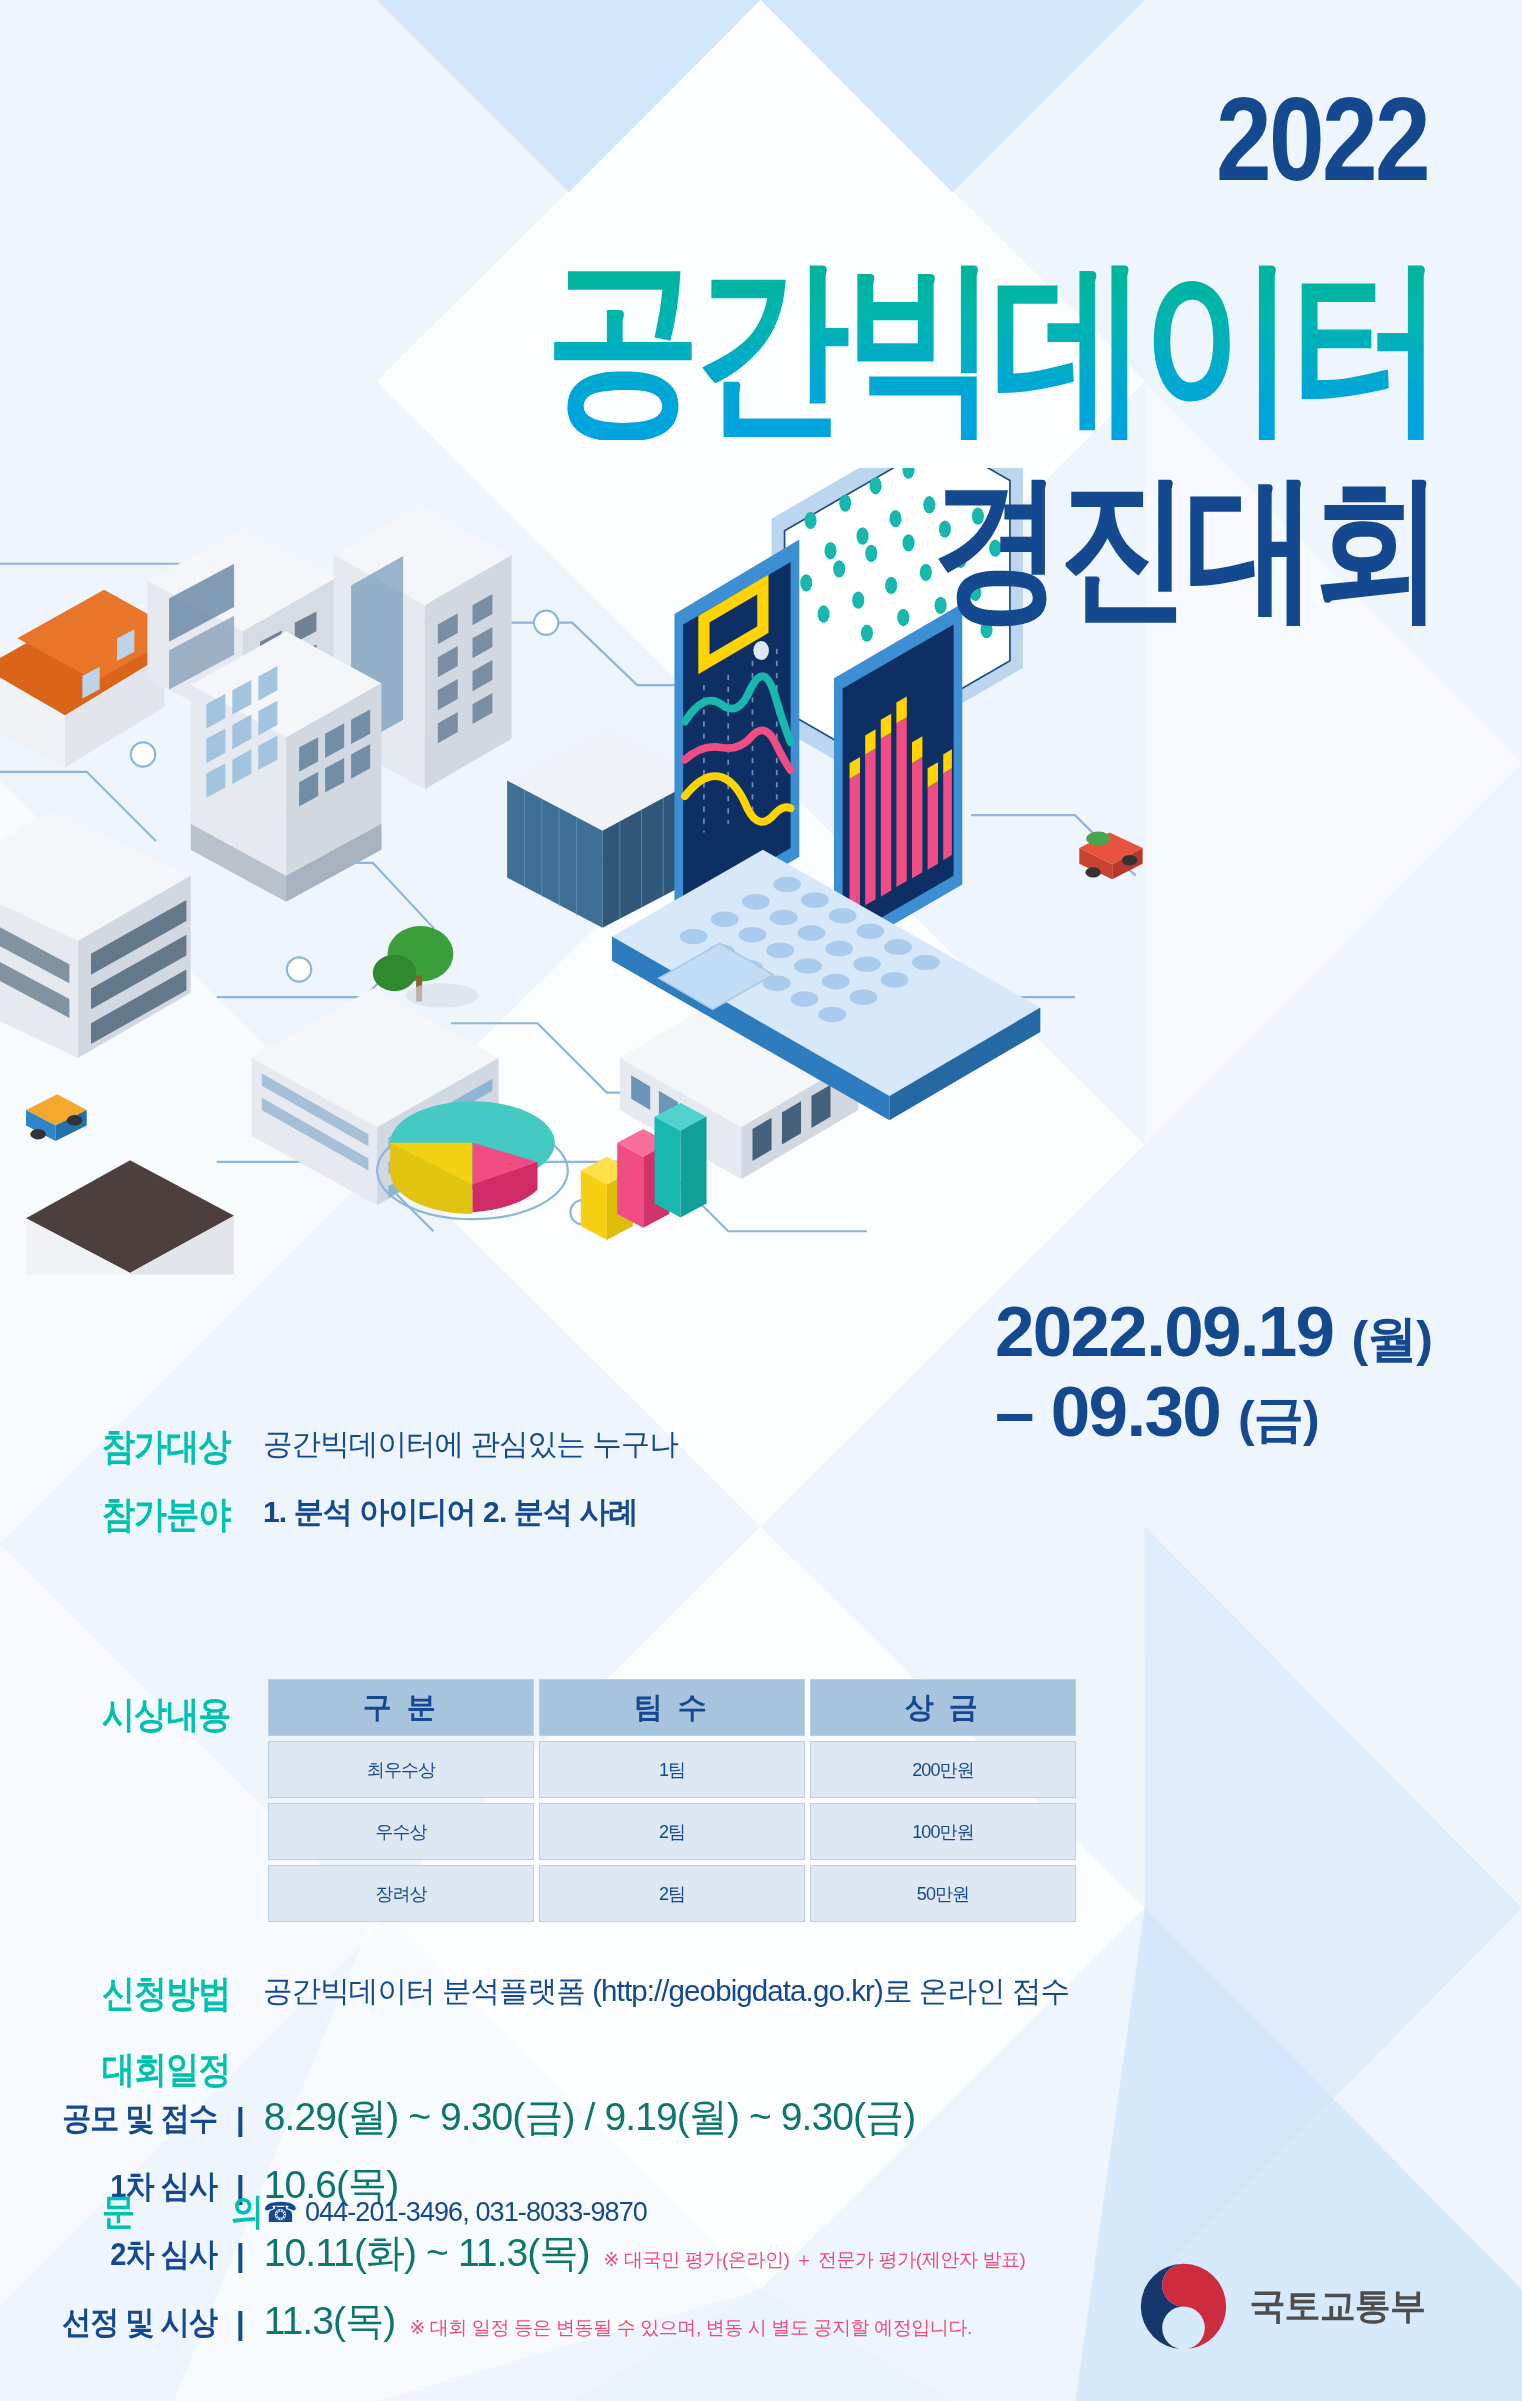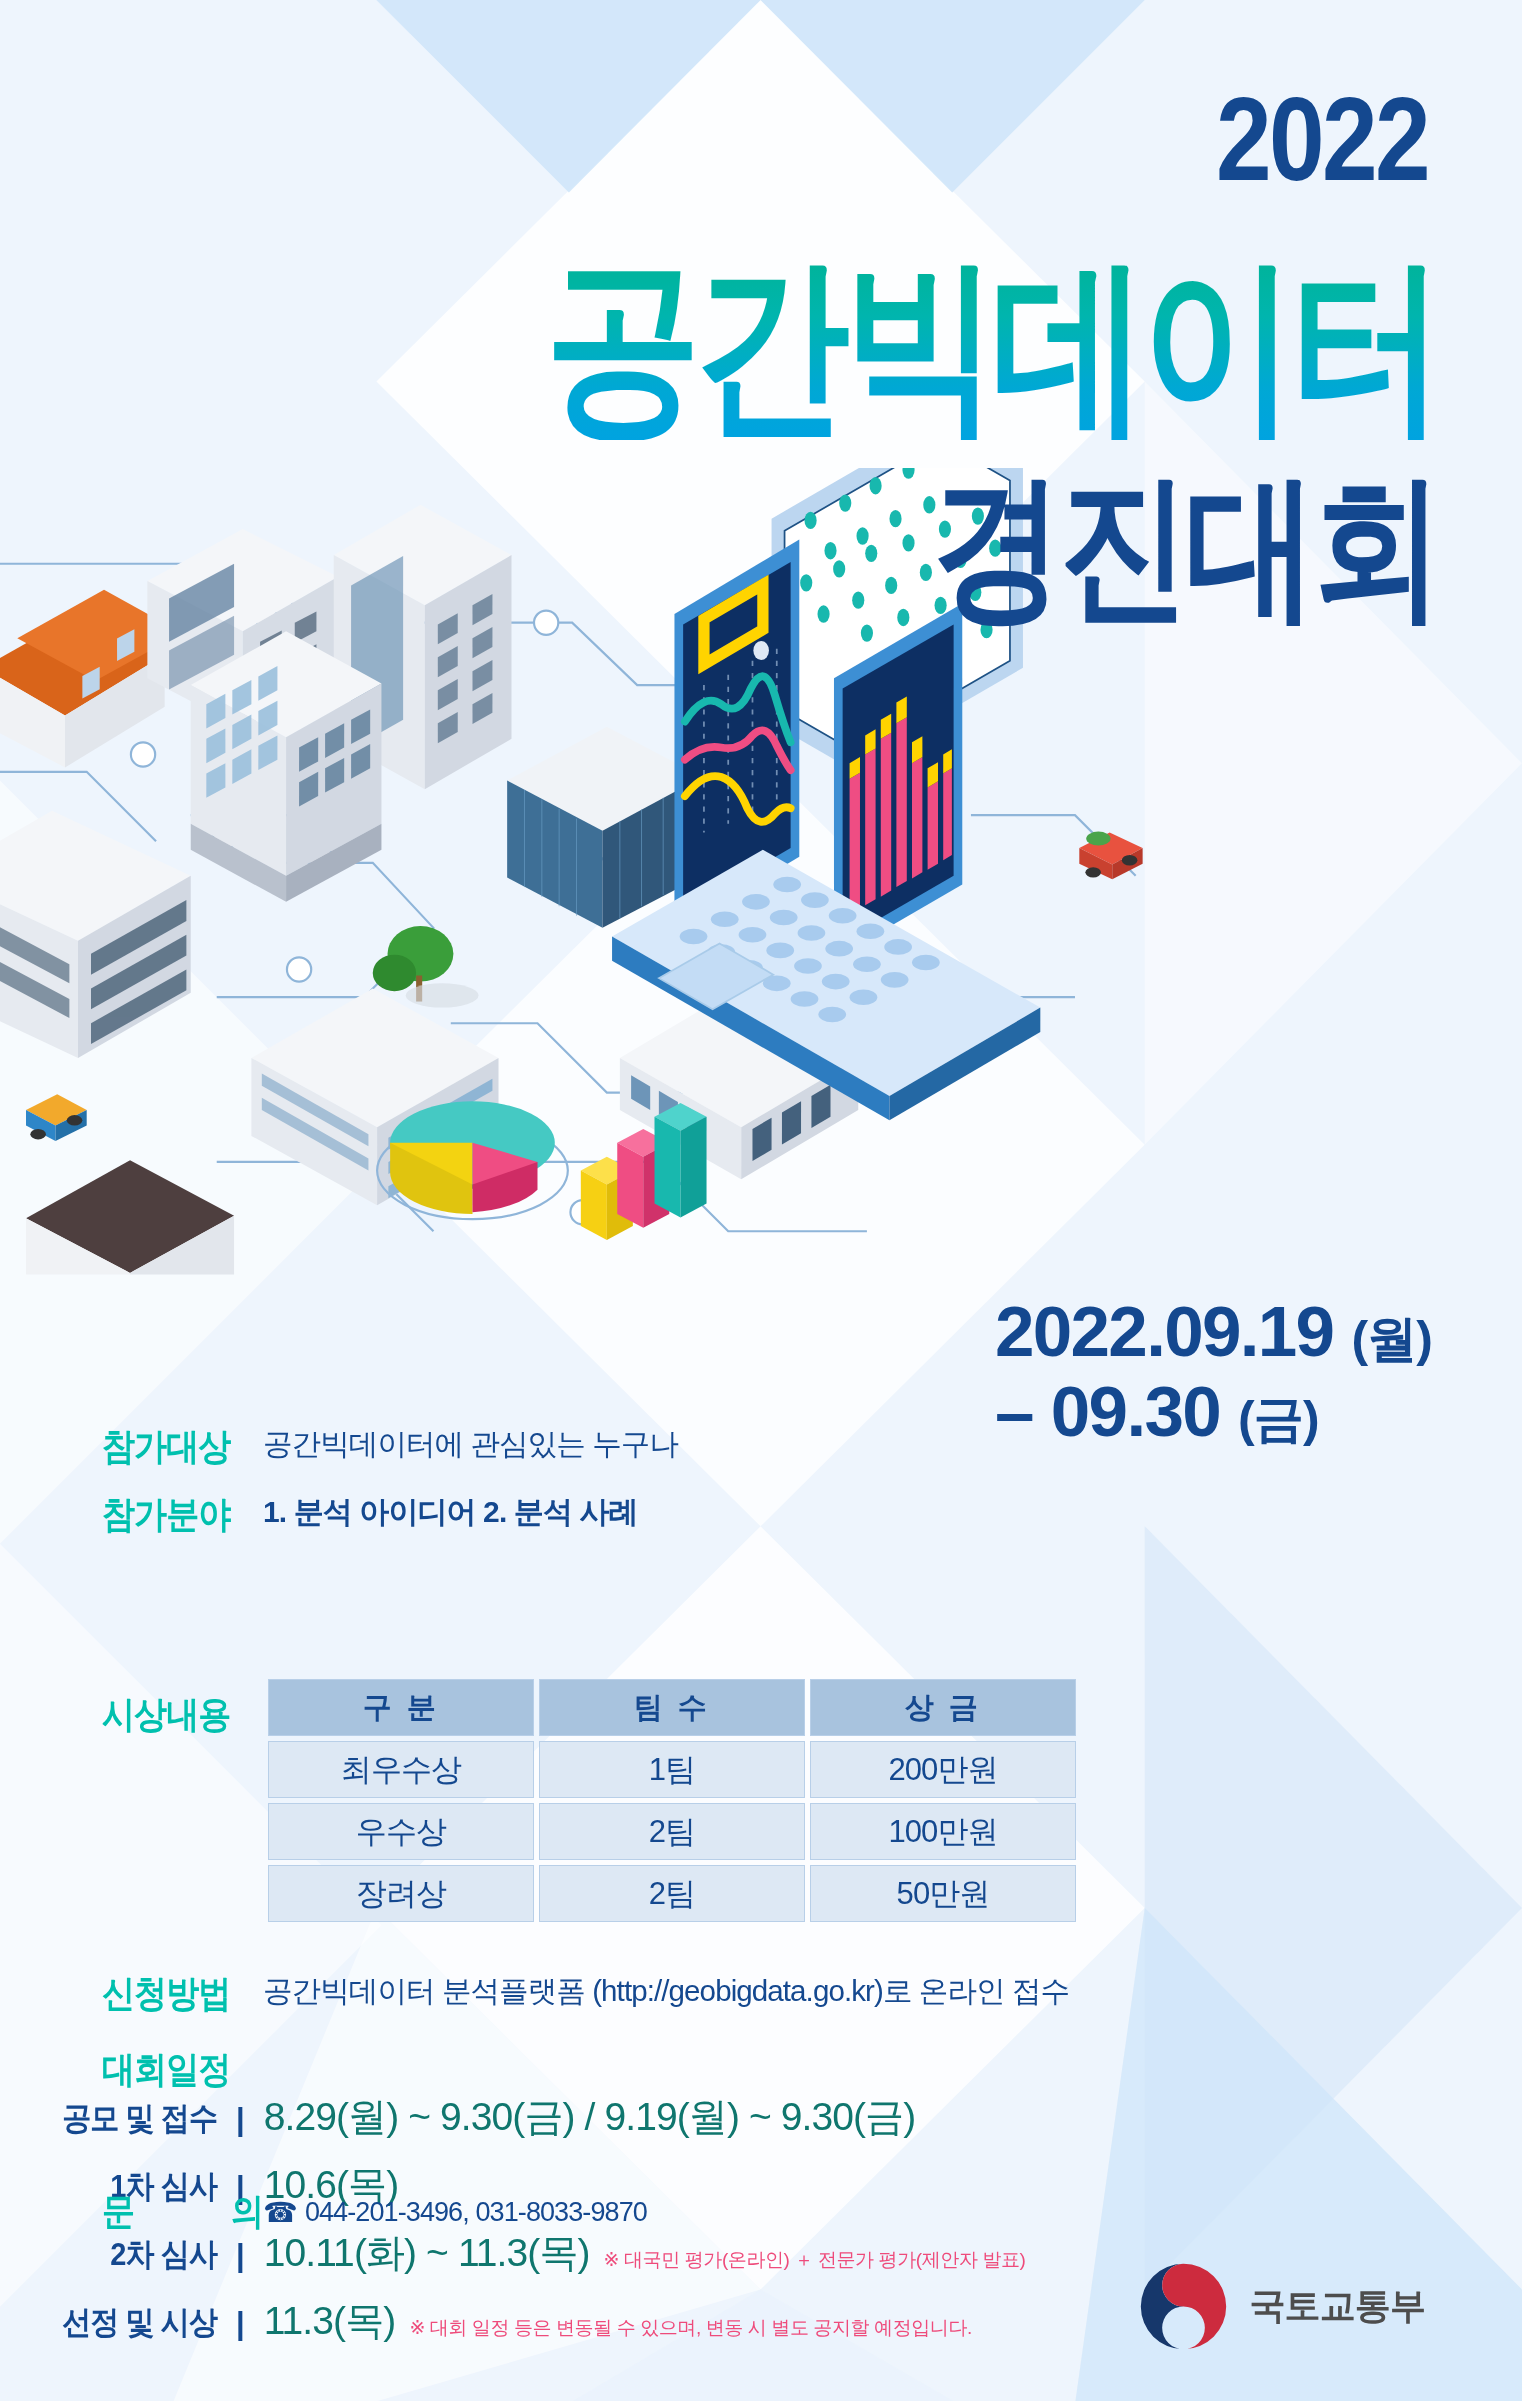--- a/index.html
+++ b/index.html
@@ -66,21 +66,21 @@
   
   .tbl-wrap { position:absolute; left:0; top:1674px; width:1522px; z-index:5; display:flex; align-items:flex-start; }
   .tbl-lbl {
     color:#00c0ae; font-weight:bold; font-size:33px;
     width:161px; flex:none; margin-left:102px; margin-top:15.6px;
     letter-spacing:-0.9px; transform:scaleY(1.12); transform-origin:left top;
   }
   table { border-collapse:separate; border-spacing:5.2px 5.2px; }
   th, td {
     width:266px; height:57px; text-align:center; vertical-align:middle;
-    color:#14488f; font-size:31px; letter-spacing:-0.9px;
+    color:#14488f; font-size:18px; letter-spacing:-0.9px;
     border:0.9px solid #b8cfe8;
   }
   th { background:#a8c3de; font-weight:bold; font-size:29px; letter-spacing:3.5px; }
   td { background:#dde8f4; }
 
   
   .sched { position:absolute; left:0; top:1969px; width:1326px; z-index:5; }
   .srow { display:flex; align-items:baseline; margin-bottom:14px; }
   .s-lbl {
     color:#14488f; font-weight:bold; font-size:29px;

